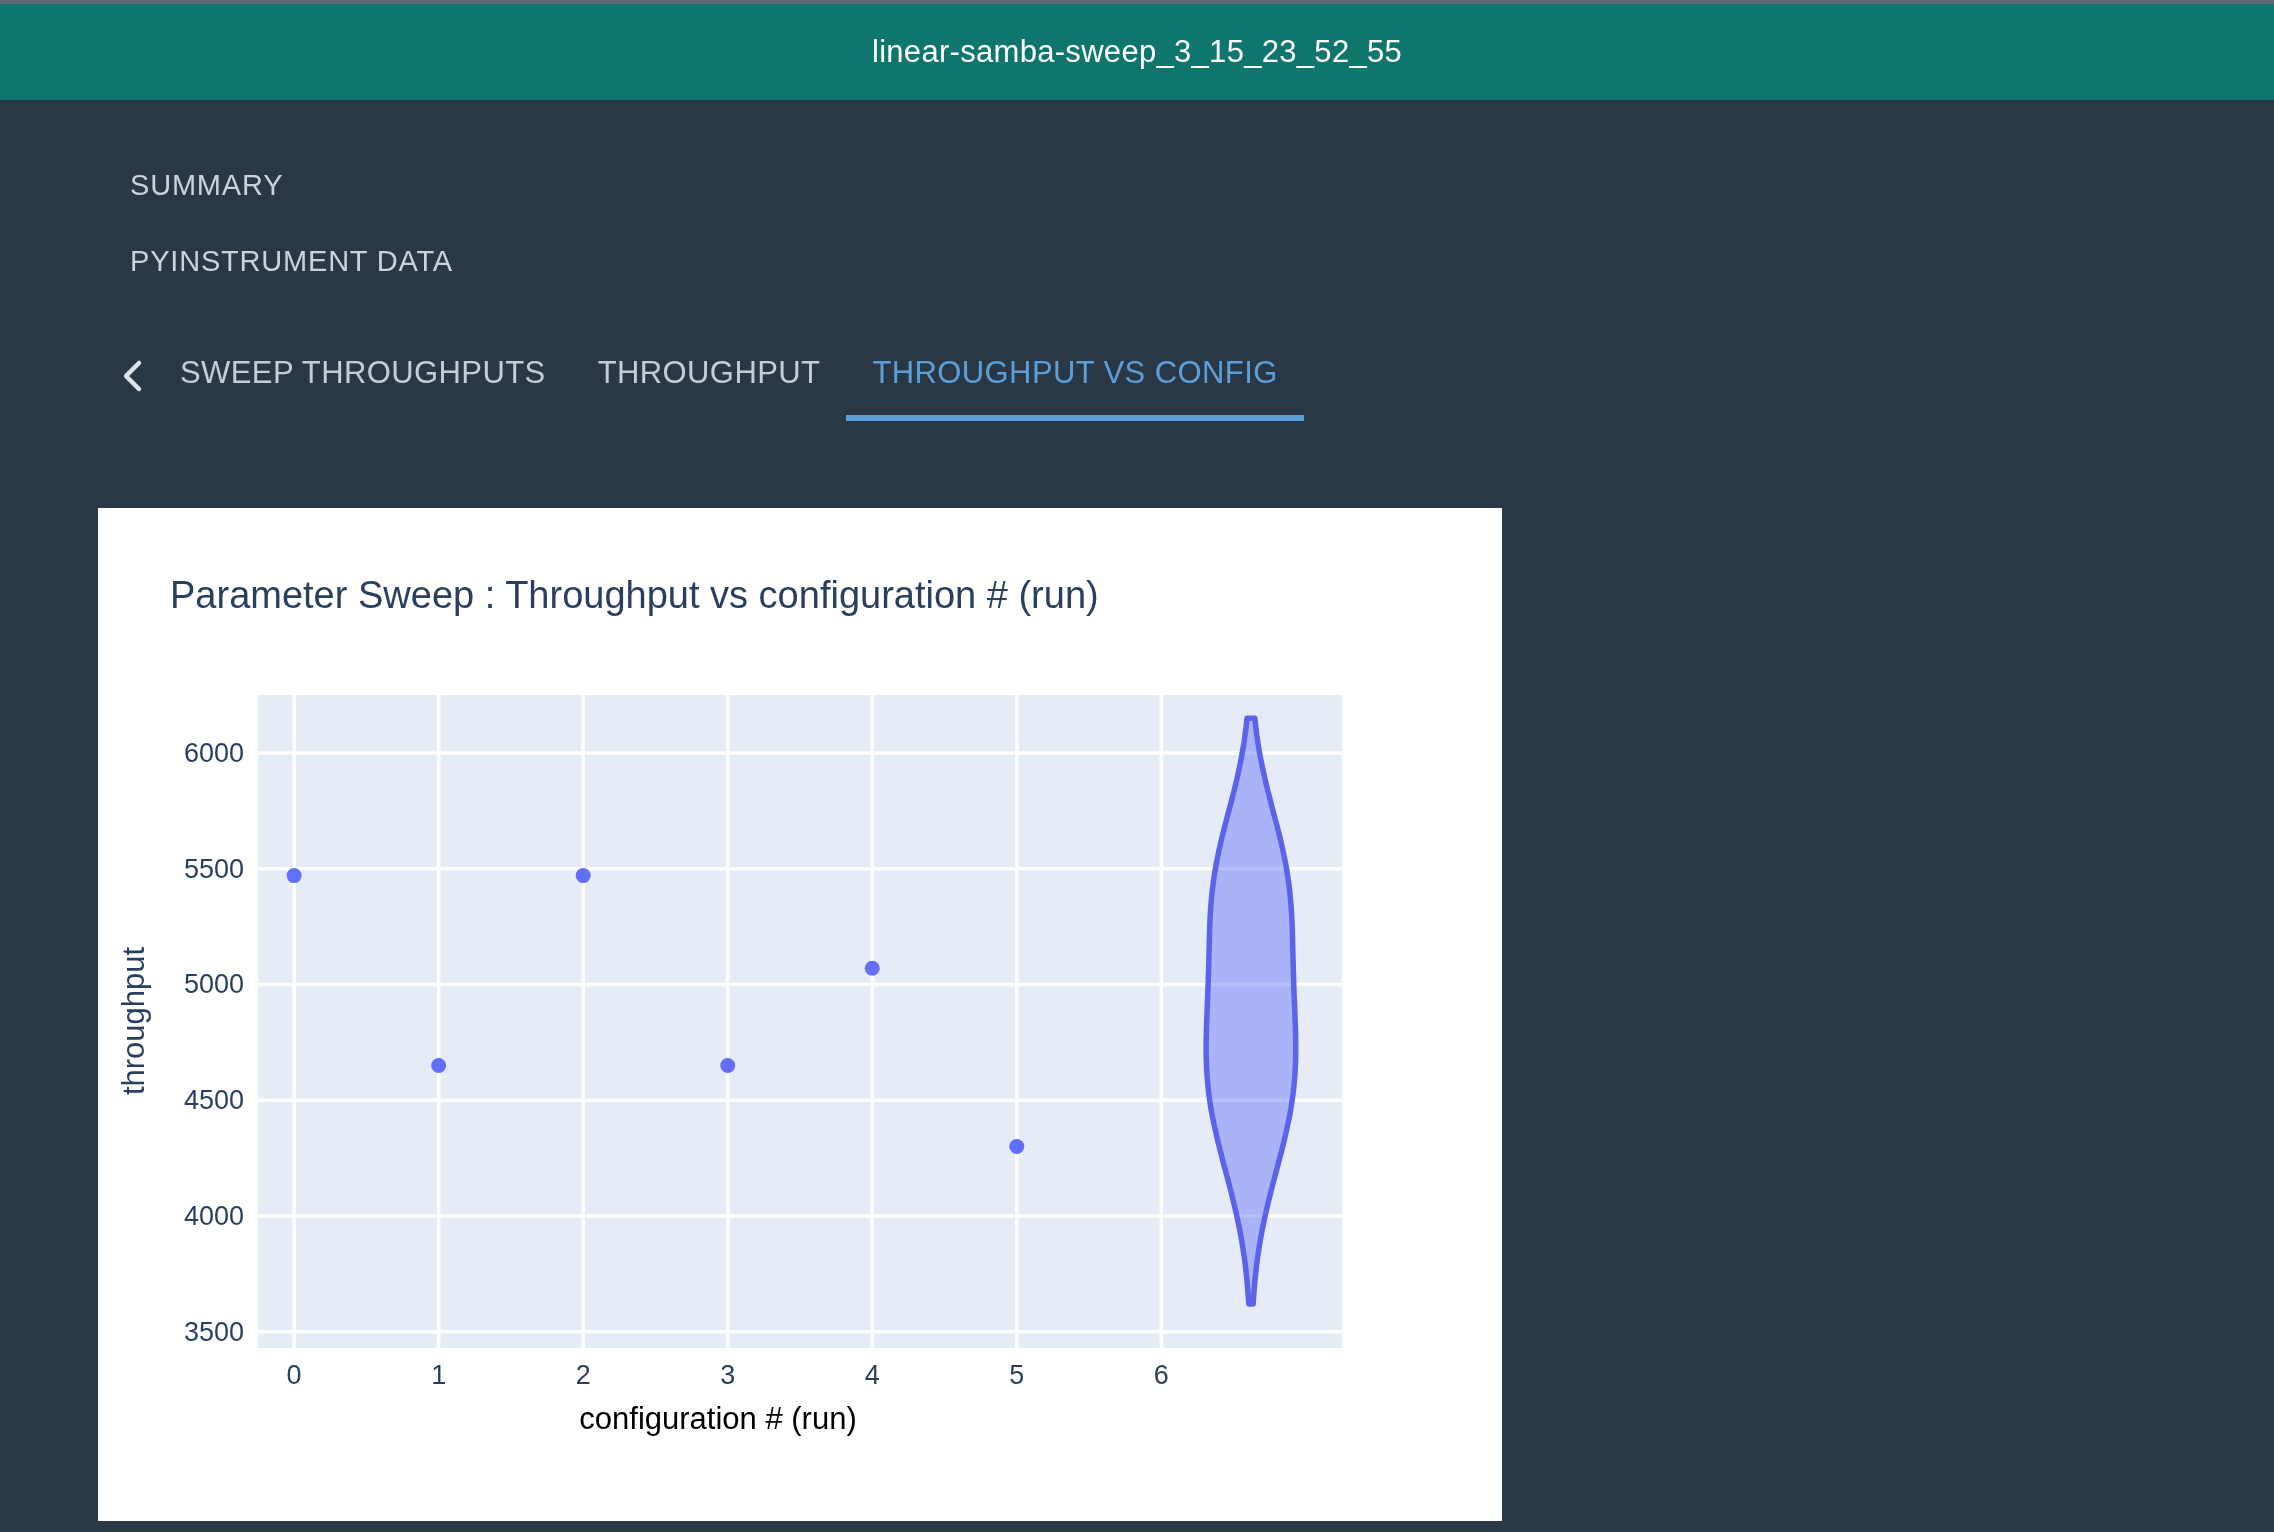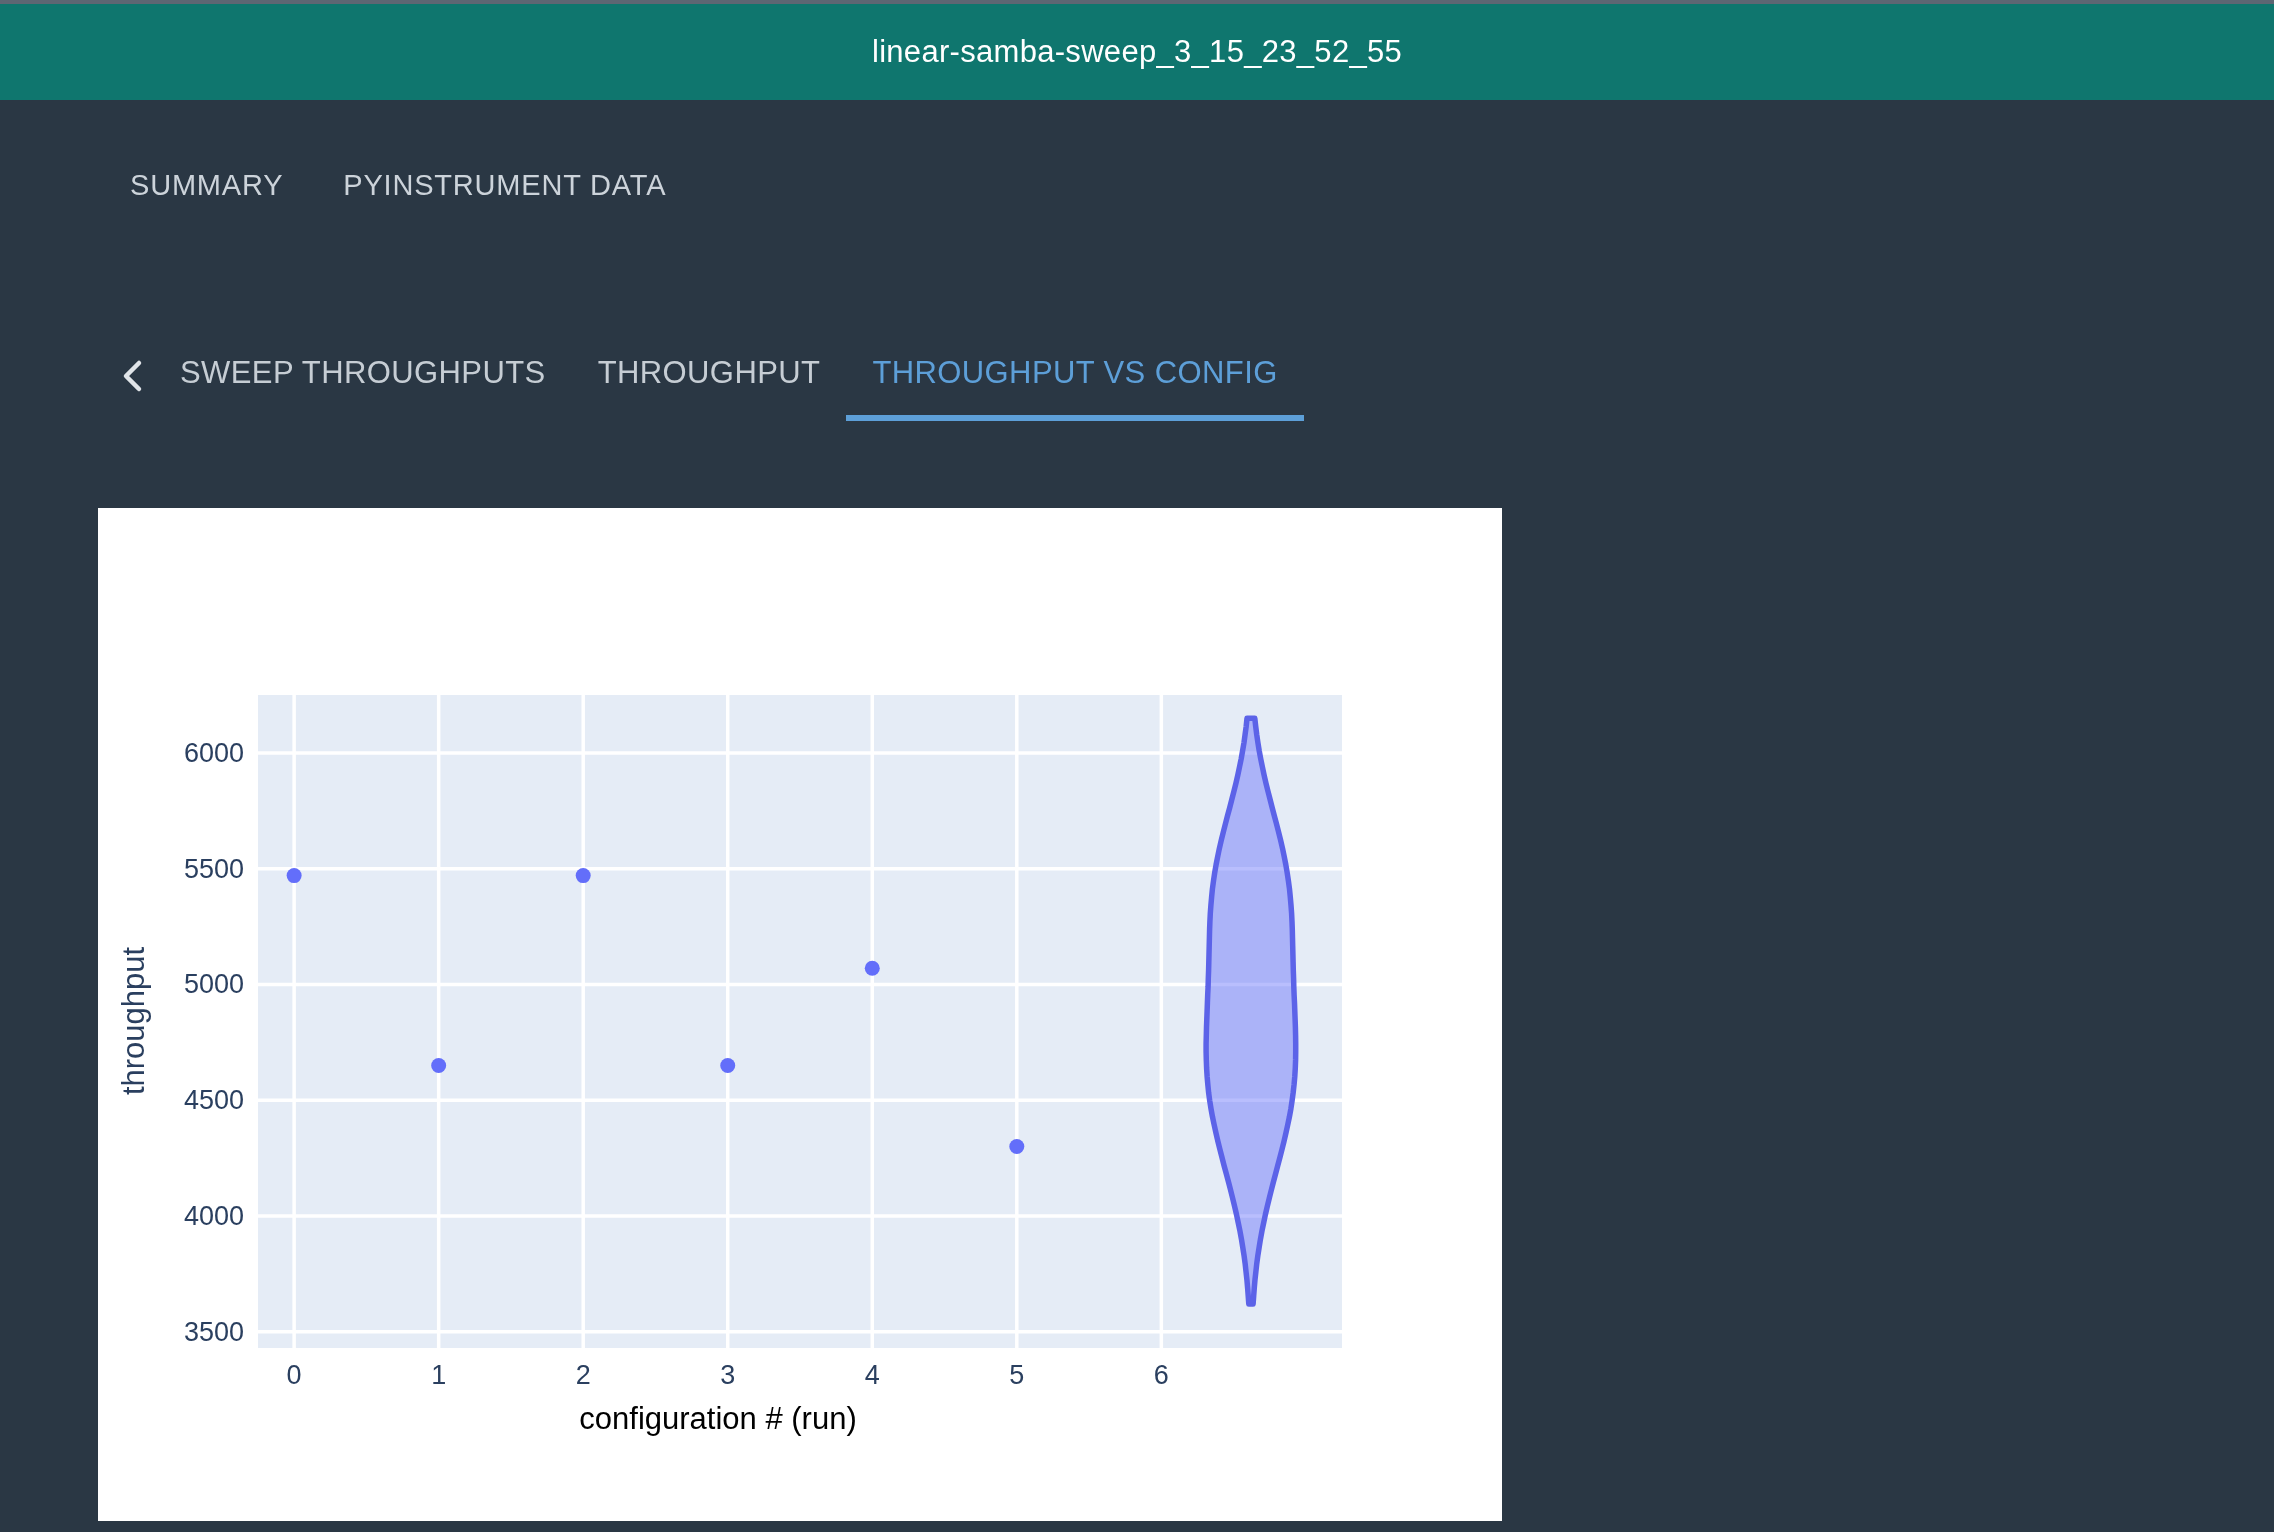--- a/index.html
+++ b/index.html
@@ -9,21 +9,21 @@
     font-family:"Liberation Sans", sans-serif;
   }
   
   .titlebar{
     position:absolute;top:0;left:0;width:2274px;height:100px;
     background:#0f766e;border-top:4px solid #5d6673;box-sizing:border-box;
     display:flex;align-items:center;justify-content:center;
   }
   .titlebar-text{color:#ffffff;font-size:31px;letter-spacing:.3px;}
   
-  .tabs{position:absolute;top:150px;left:100px;display:flex;}
+  .tabs{position:absolute;top:150px;left:100px;display:flex;flex-direction:column;}
   .tab{
     height:76px;padding:0 30px;display:flex;align-items:center;
     font-size:29px;letter-spacing:.8px;color:#ccd3da;
     border-bottom:6px solid transparent;box-sizing:border-box;cursor:pointer;
     white-space:nowrap;
   }
   .tab.active{color:#5d9fd8;border-bottom-color:#5d9fd8;}
   
   .subtabs{position:absolute;top:330px;left:110px;display:flex;}
   .subtab{
@@ -110,15 +110,16 @@
       <text x="146" y="369.67021276595744" text-anchor="end" font-size="27" fill="#2a3f5f" font-family="&quot;Liberation Sans&quot;, sans-serif">5500</text>
       <text x="146" y="253.89007092198574" text-anchor="end" font-size="27" fill="#2a3f5f" font-family="&quot;Liberation Sans&quot;, sans-serif">6000</text>
       <text x="196.13333333333333" y="876" text-anchor="middle" font-size="27" fill="#2a3f5f" font-family="&quot;Liberation Sans&quot;, sans-serif">0</text>
       <text x="340.66666666666663" y="876" text-anchor="middle" font-size="27" fill="#2a3f5f" font-family="&quot;Liberation Sans&quot;, sans-serif">1</text>
       <text x="485.2" y="876" text-anchor="middle" font-size="27" fill="#2a3f5f" font-family="&quot;Liberation Sans&quot;, sans-serif">2</text>
       <text x="629.7333333333333" y="876" text-anchor="middle" font-size="27" fill="#2a3f5f" font-family="&quot;Liberation Sans&quot;, sans-serif">3</text>
       <text x="774.2666666666667" y="876" text-anchor="middle" font-size="27" fill="#2a3f5f" font-family="&quot;Liberation Sans&quot;, sans-serif">4</text>
       <text x="918.8" y="876" text-anchor="middle" font-size="27" fill="#2a3f5f" font-family="&quot;Liberation Sans&quot;, sans-serif">5</text>
       <text x="1063.3333333333335" y="876" text-anchor="middle" font-size="27" fill="#2a3f5f" font-family="&quot;Liberation Sans&quot;, sans-serif">6</text>
     </svg>
+  <div class="chart-title">Parameter Sweep : Throughput vs configuration # (run)</div>
   <div class="xaxis-title">configuration # (run)</div>
   <div class="yaxis-title">throughput</div>
 </div>
 
 </body></html>

